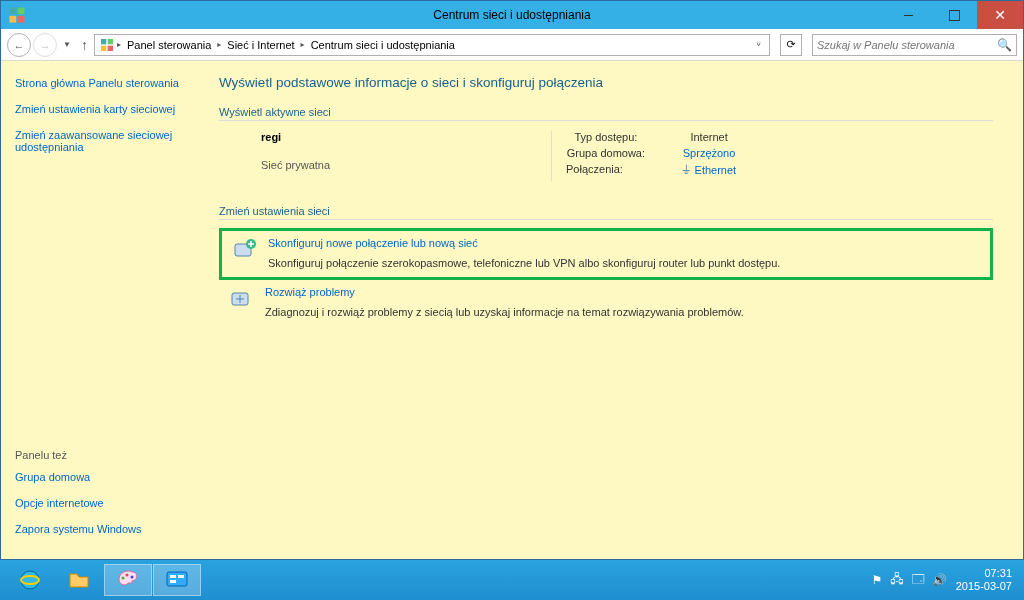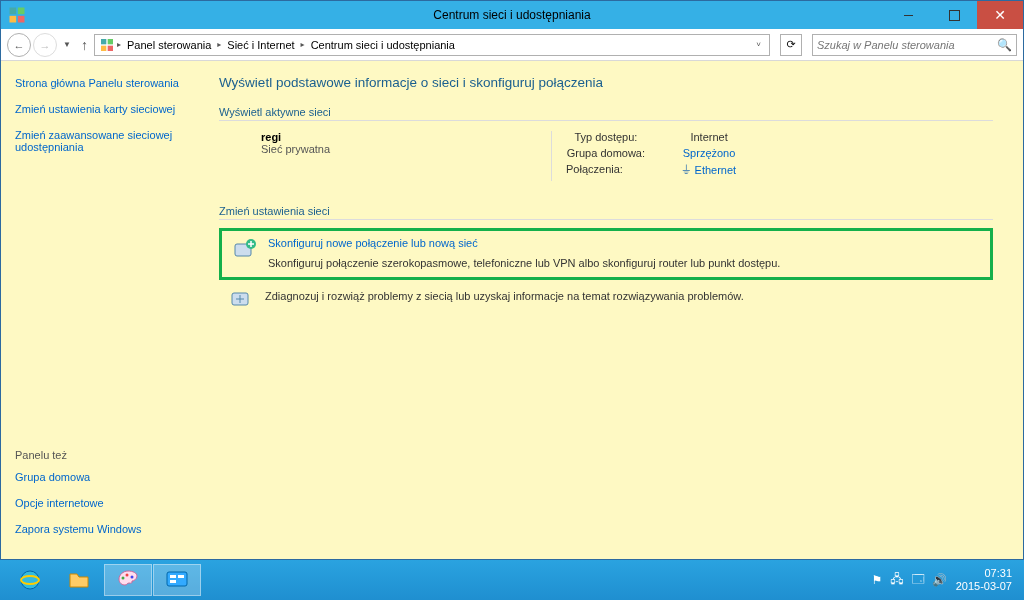--- a/index.html
+++ b/index.html
@@ -30,21 +30,21 @@
   .sidebar { width: 210px; padding: 16px 14px; display: flex; flex-direction: column; font-size: 11px; }
   .side-link { color: #0066cc; margin-bottom: 14px; cursor: pointer; }
   .side-spacer { flex: 1; }
   .see-also { color: #555; font-size: 11px; margin-bottom: 10px; }
   .content { flex: 1; padding: 14px 0 0 8px; position: relative; }
   h1.main { color: #1a5f8f; font-weight: 400; font-size: 13.5px; margin-bottom: 16px; }
   .section-title { color: #1a5f8f; font-size: 11px; font-weight: 400; border-bottom: 1px solid #dcdcdc; padding-bottom: 2px; margin-bottom: 8px; margin-right: 30px; }
   .active-net { display: flex; margin: 10px 0 24px 42px; }
   .net-left { width: 290px; }
   .net-name { font-weight: bold; font-size: 11px; }
-  .net-type { font-size: 11px; color: #555; }
+  .net-type { font-size: 11px; color: #555; margin-top: 16px; }
   .net-right { border-left: 1px solid #dcdcdc; padding-left: 14px; font-size: 11px; }
   .net-row { display: flex; margin-bottom: 4px; justify-content: center; }
   .net-label { width: 116px; color: #333; }
   .net-val { color: #333; }
   .net-val.link { color: #0066cc; cursor: pointer; }
   .eth-icon { color: #2a6fb0; margin-right: 4px; font-size: 12px; display: inline-block; }
   .settings-item { display: flex; padding: 6px 10px 6px 10px; margin-right: 30px; gap: 10px; }
   .settings-item.hl { border: 3px solid #14b04b; }
   .settings-icon { width: 26px; height: 26px; flex-shrink: 0; display: flex; align-items: center; justify-content: center; font-size: 18px; }
   .si-link { color: #0066cc; font-size: 11px; margin-bottom: 4px; display: block; }
@@ -159,20 +159,21 @@
       </div>
 
       <div class="settings-item">
         <div class="settings-icon">
           <svg viewBox="0 0 24 24" width="24" height="24">
               <rect x="2" y="6" width="16" height="12" rx="2" fill="#cde" stroke="#58a"></rect>
               <path d="M6 12h8M10 8v8" stroke="#58a"></path>
             </svg>
         </div>
         <div>
+          <span class="si-link">Rozwiąż problemy</span>
           <span class="si-desc">Zdiagnozuj i rozwiąż problemy z siecią lub uzyskaj informacje na temat rozwiązywania problemów.</span>
         </div>
       </div>
 
     </div>
   </div>
 </div>
 
 <div class="taskbar">
   <div class="task-btn">

